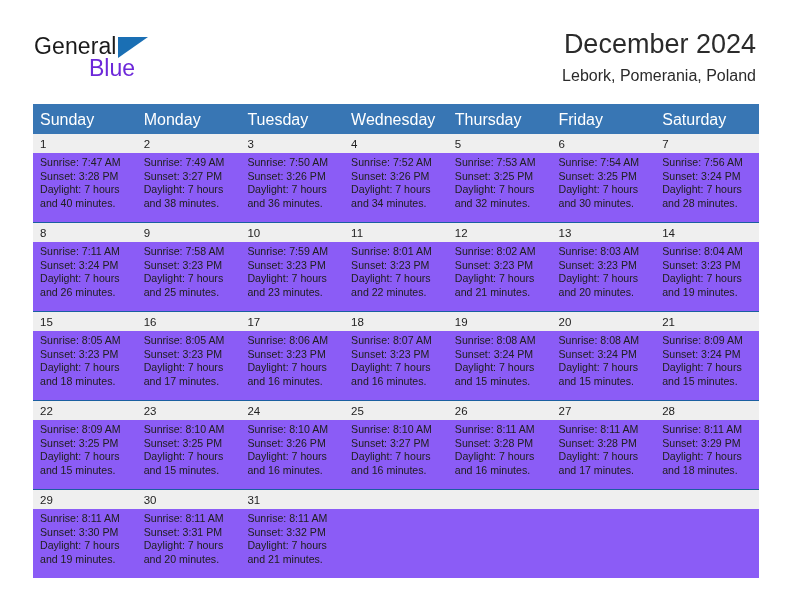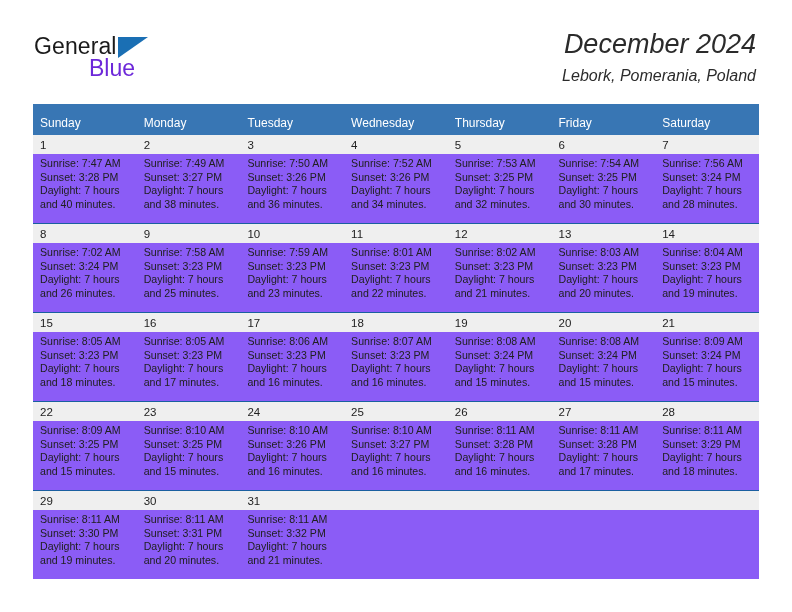--- a/index.html
+++ b/index.html
@@ -62,21 +62,20 @@
     font-size: 23px;
     color: #6d28d9;
     line-height: 26px;
   }
 
   .titles {
     position: absolute;
     right: 36px;
     top: 28px;
     text-align: right;
-    font-style: italic;
   }
   .cal-title {
     font-size: 27px;
     color: #2b2b2b;
     line-height: 33px;
     white-space: nowrap;
     font-weight: normal;
     margin: 0;
   }
   .cal-subtitle {
@@ -92,24 +91,24 @@
     position: absolute;
     left: 33px;
     top: 104px;
     width: 726px;
     border-collapse: collapse;
     table-layout: fixed;
   }
   .calendar th {
     background: #3876b4;
     color: #ffffff;
-    font-size: 12px;
+    font-size: 16px;
     font-weight: normal;
     text-align: left;
-    padding: 12px 0 5px 7px;
+    padding: 7px 0 5px 7px;
     height: 11px;
     border: none;
   }
   .calendar col {
     width: 103.71px;
   }
 
   .daynum-row td {
     background: #efefef;
     font-size: 11.5px;
@@ -239,21 +238,21 @@
         <td>8</td>
         <td>9</td>
         <td>10</td>
         <td>11</td>
         <td>12</td>
         <td>13</td>
         <td>14</td>
       </tr>
       <tr class="detail-row">
         <td>
-          <div class="line">Sunrise: 7:02 AM</div>
+          <div class="line">Sunrise: 7:11 AM</div>
           <div class="line">Sunset: 3:24 PM</div>
           <div class="line">Daylight: 7 hours</div>
           <div class="line">and 26 minutes.</div>
         </td>
         <td>
           <div class="line">Sunrise: 7:58 AM</div>
           <div class="line">Sunset: 3:23 PM</div>
           <div class="line">Daylight: 7 hours</div>
           <div class="line">and 25 minutes.</div>
         </td>

